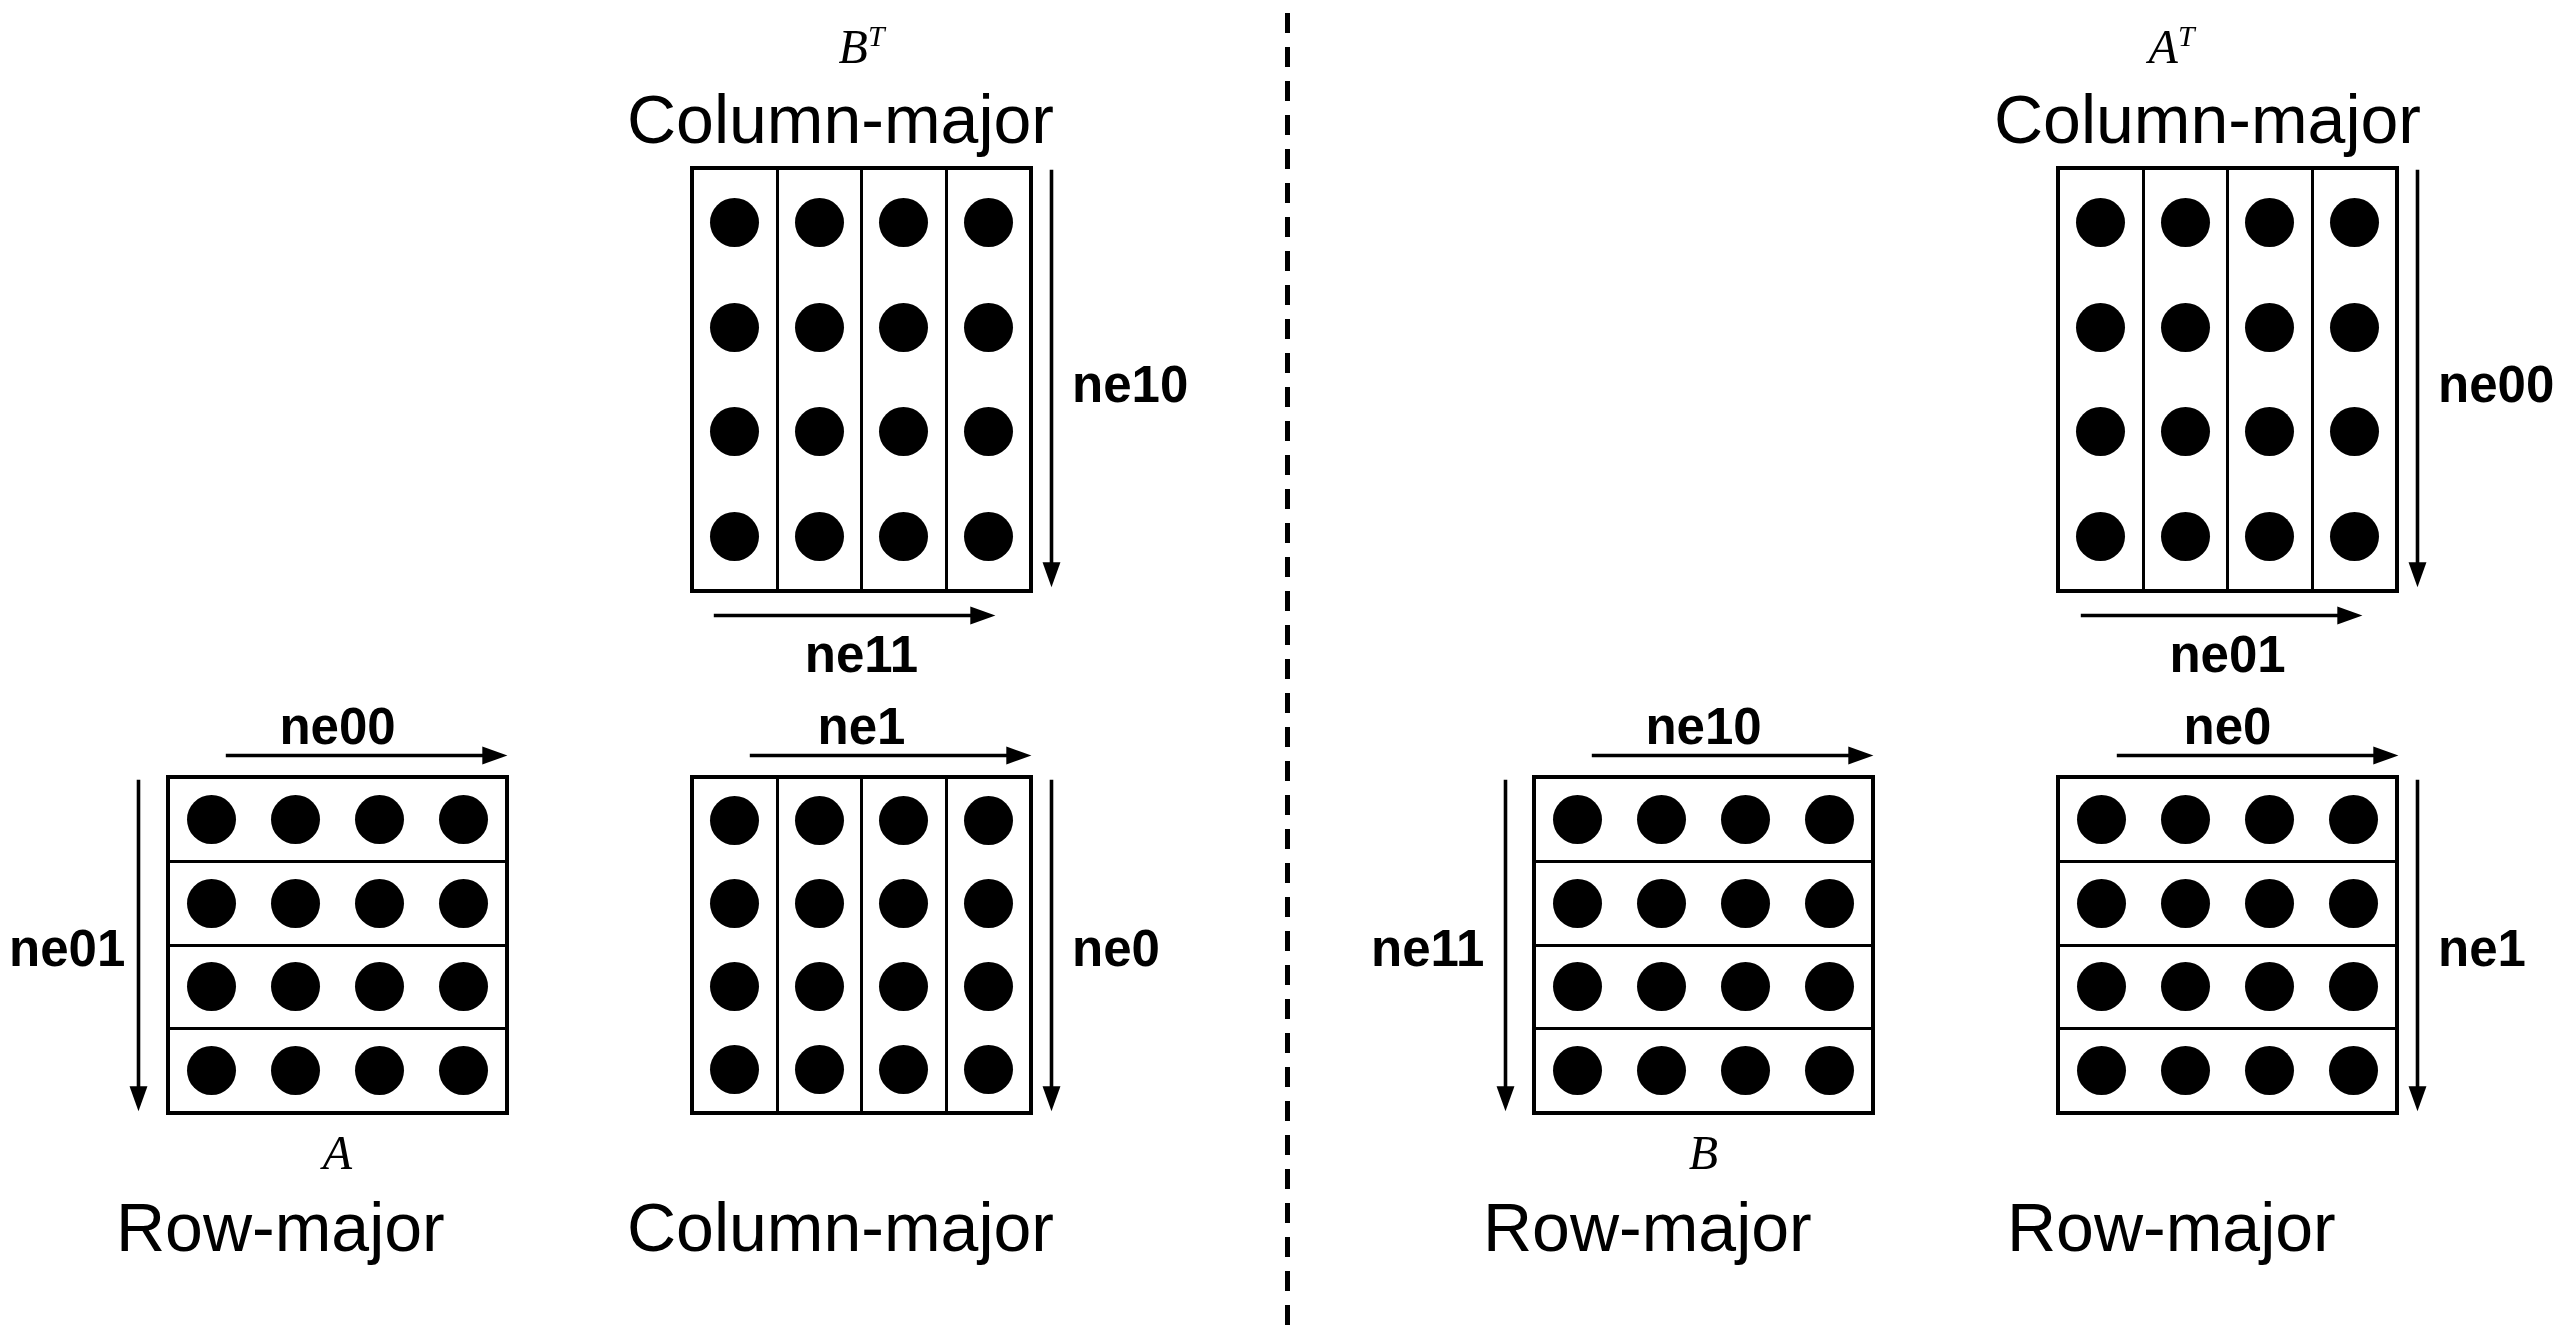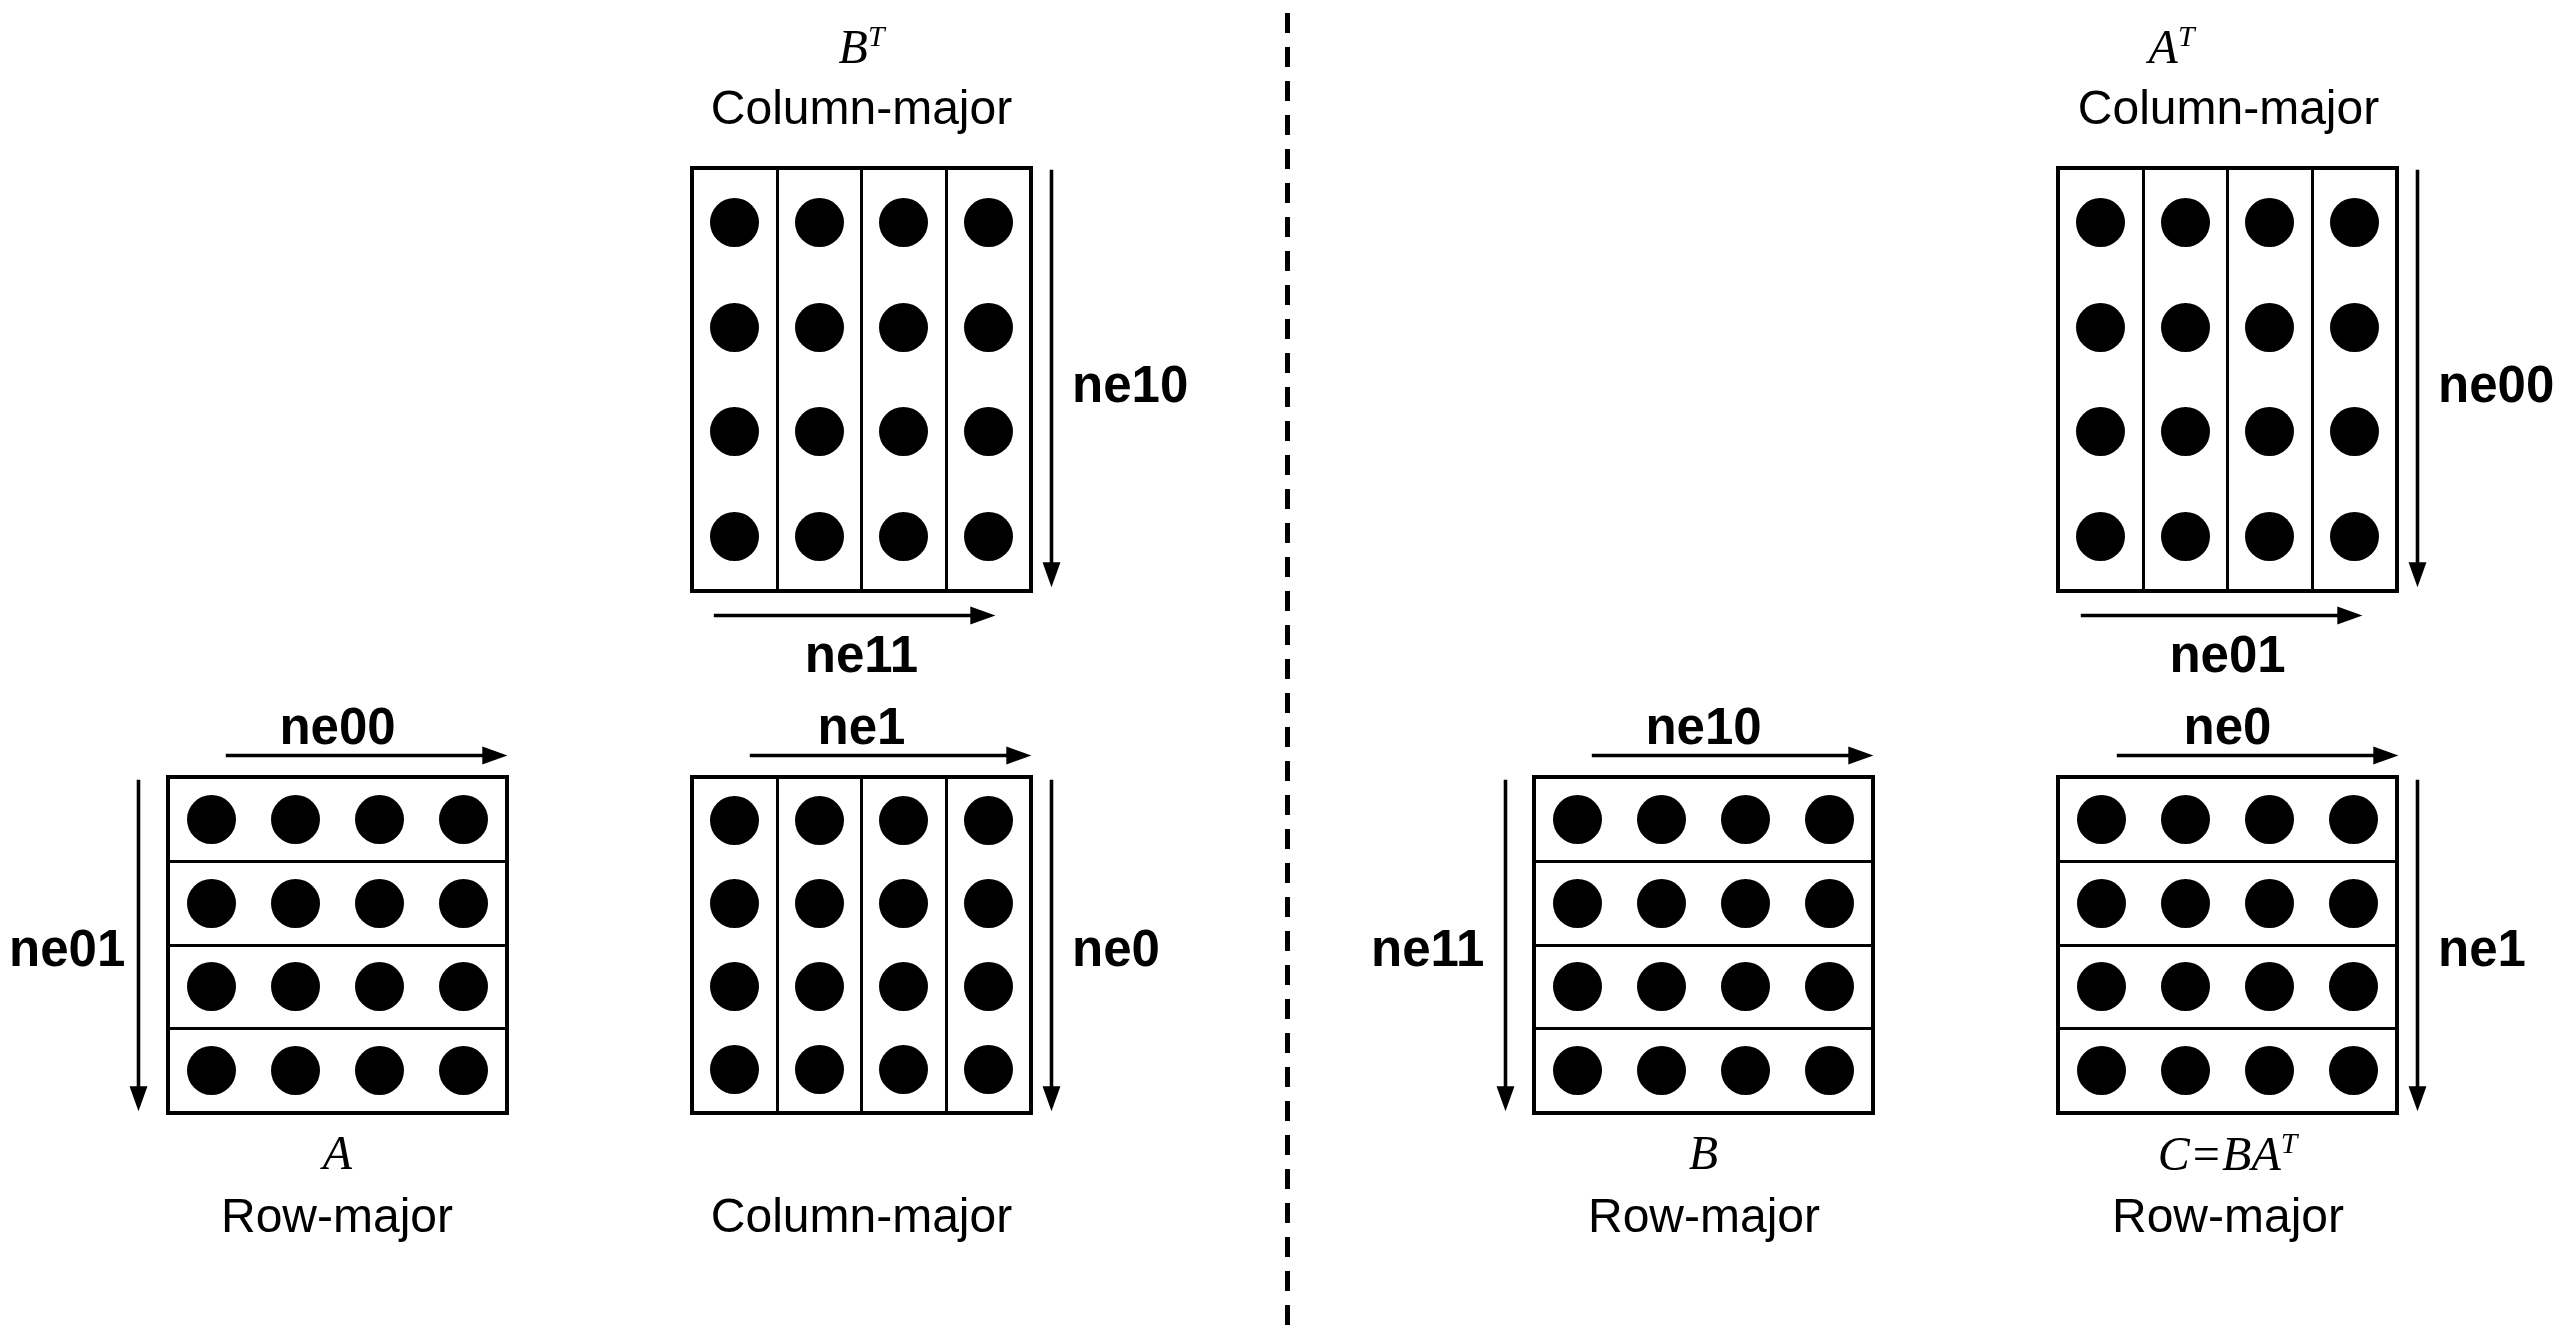--- a/index.html
+++ b/index.html
@@ -8,21 +8,21 @@
   .canvas { position:relative; width:2576px; height:1344px; background:#fff; overflow:hidden; }
   .abs { position:absolute; }
 
   .math-title {
     font-family:"Liberation Serif", serif;
     font-style:italic; font-weight:400;
     font-size:48px; text-align:center; line-height:1.1;
   }
   .math-title sup { font-size:0.62em; }
 
-  .layout-label { font-size:48px; text-align:center; line-height:1.1; letter-spacing:0px; }
+  .layout-label { font-size:68px; line-height:1.1; letter-spacing:0px; }
   .ne-label { font-weight:700; font-size:51px; line-height:1.1; }
 
   .matrix-box {
     position:absolute; border:4.5px solid #000; background:#fff; display:flex;
   }
   .col-major { flex-direction:row; }
   .col-major .strip {
     flex:1 1 0; display:flex; flex-direction:column;
     justify-content:space-around; align-items:center;
     border-left:3.6px solid #000;
@@ -273,17 +273,16 @@
         <div class="dot"></div>
         <div class="dot"></div>
         <div class="dot"></div>
       </div>
     </div>
   <svg class="abs" style="left:2404px; top:778px;" width="27" height="336" viewBox="0 0 30 375">
     <line x1="15" y1="2" x2="15" y2="348" stroke="#000" stroke-width="4"></line>
     <polygon points="5,344 15,372 25,344" fill="#000"></polygon>
   </svg>
   <div class="abs ne-label" style="left:2438px; top:921px;">ne1</div>
-  <div class="abs math-title" style="left:2029px; top:1127px; width:397px;"><span>C=BA</span><sup>T</sup></div>
   <div class="abs layout-label" style="left:2007px; top:1190px; width:442px;">Row-major</div>
 
 </div>
 
 
 </body></html>

